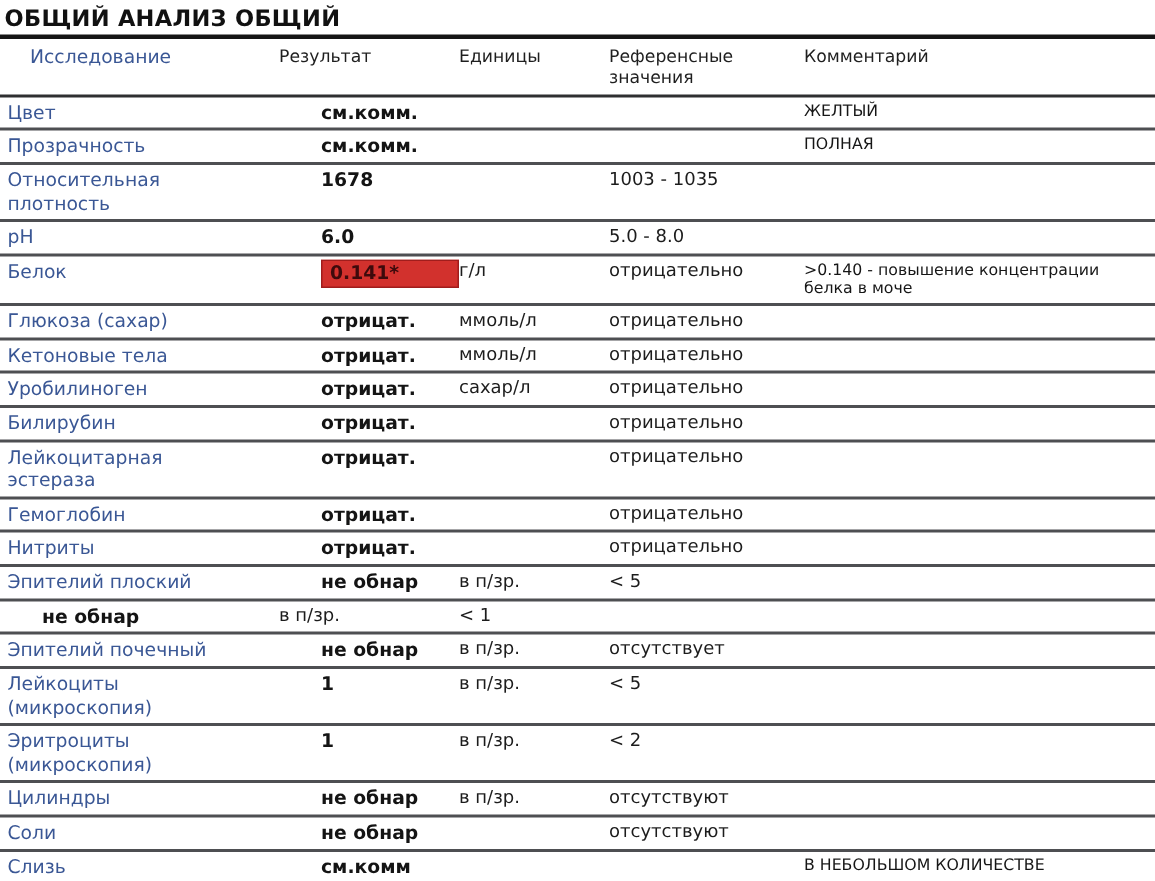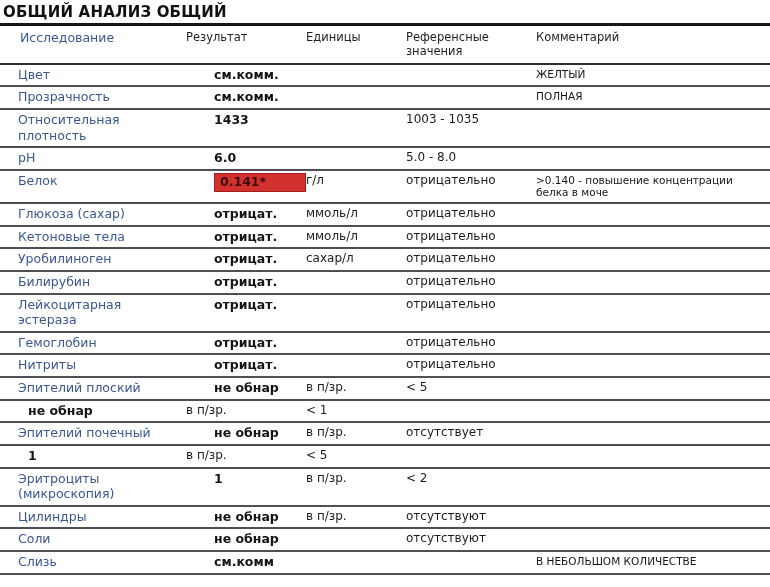--- a/index.html
+++ b/index.html
@@ -42,21 +42,21 @@
 
   .row {
     border-bottom: 2px solid #4e4f52;
     padding: 2px 0 3px 0;
   }
   .c { line-height: 1.25; padding-right: 8px; overflow: hidden; }
 
   .c.name {
     font-size: 12.5px;
     color: var(--name-color, #3a5795);
-    padding-left: 18px;
+    padding-left: 5px;
     padding-right: 16px;
     cursor: pointer;
   }
   .c.result { font-size: 12.5px; font-weight: bold; color: #141414; }
   .c.units, .c.ref { font-size: 12px; color: #1c1c1c; }
   .c.comment { font-size: 10.5px; color: #161616; line-height: 1.2; padding-top: 1px; }
 
   .rv { display: inline-block; margin-left: 28px; }
   .rv.flag {
     background: var(--flag-bg, #d2312d);
@@ -93,21 +93,21 @@
   <div class="row">
     <div class="c name">Прозрачность</div>
     <div class="c result"><span class="rv">см.комм.</span></div>
     <div class="c units"></div>
     <div class="c ref"></div>
     <div class="c comment">ПОЛНАЯ</div>
   </div>
 
   <div class="row">
     <div class="c name">Относительная плотность</div>
-    <div class="c result"><span class="rv">1433</span></div>
+    <div class="c result"><span class="rv">1678</span></div>
     <div class="c units"></div>
     <div class="c ref">1003 - 1035</div>
     <div class="c comment"></div>
   </div>
 
   <div class="row">
     <div class="c name">pH</div>
     <div class="c result"><span class="rv">6.0</span></div>
     <div class="c units"></div>
     <div class="c ref">5.0 - 8.0</div>
@@ -195,20 +195,21 @@
 
   <div class="row">
     <div class="c name">Эпителий почечный</div>
     <div class="c result"><span class="rv">не обнар</span></div>
     <div class="c units">в п/зр.</div>
     <div class="c ref">отсутствует</div>
     <div class="c comment"></div>
   </div>
 
   <div class="row">
+    <div class="c name">Лейкоциты (микроскопия)</div>
     <div class="c result"><span class="rv">1</span></div>
     <div class="c units">в п/зр.</div>
     <div class="c ref">&lt; 5</div>
     <div class="c comment"></div>
   </div>
 
   <div class="row">
     <div class="c name">Эритроциты (микроскопия)</div>
     <div class="c result"><span class="rv">1</span></div>
     <div class="c units">в п/зр.</div>

